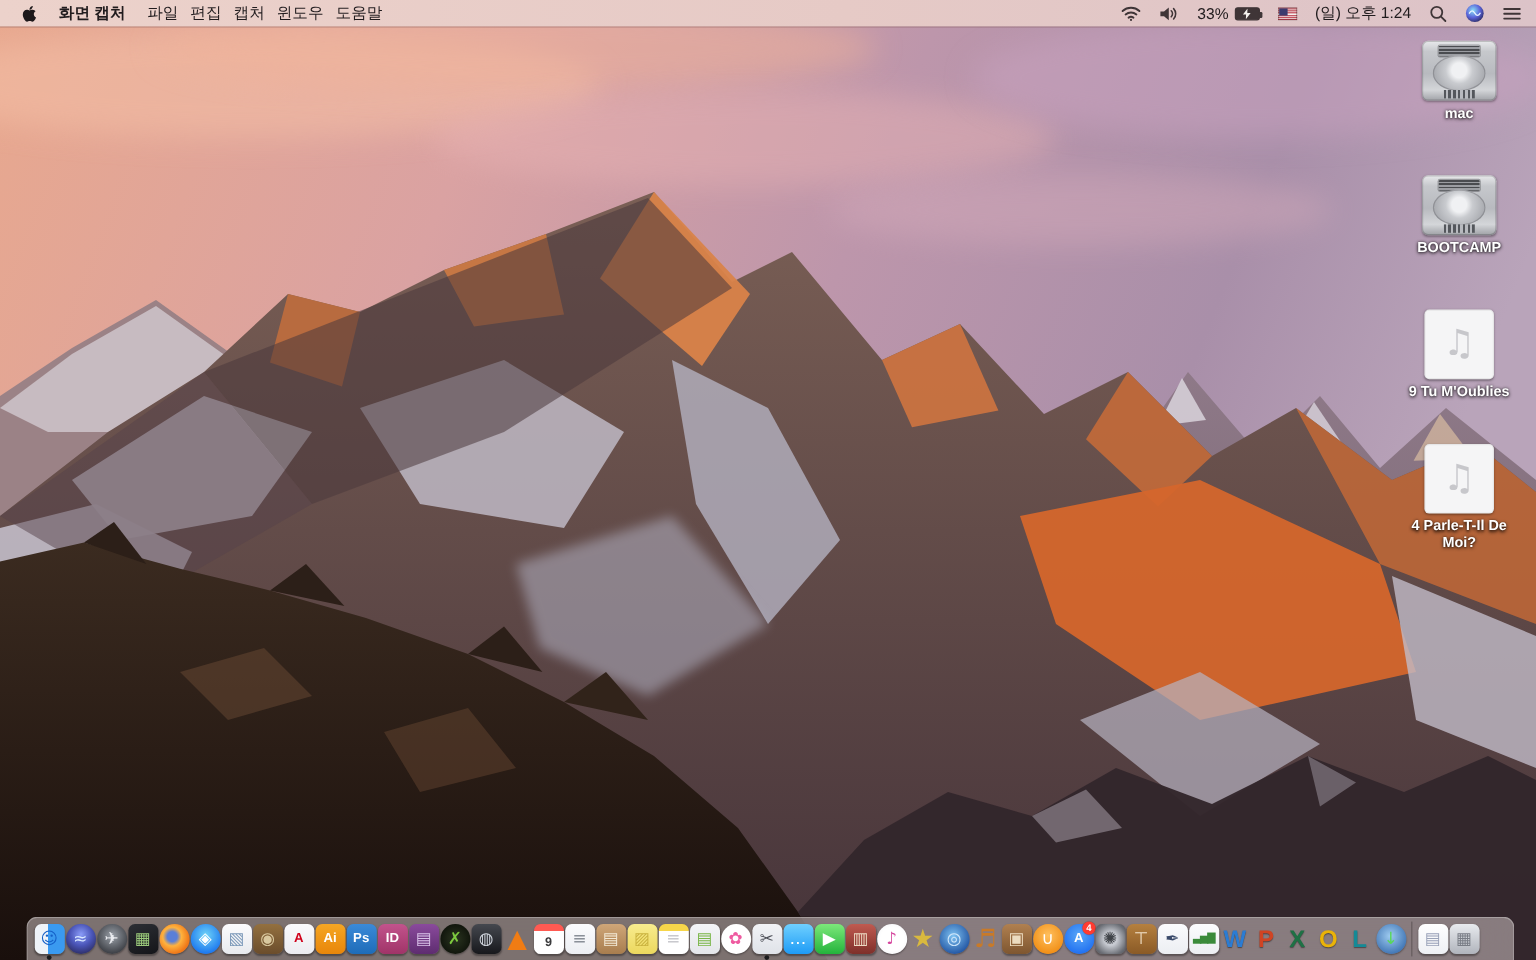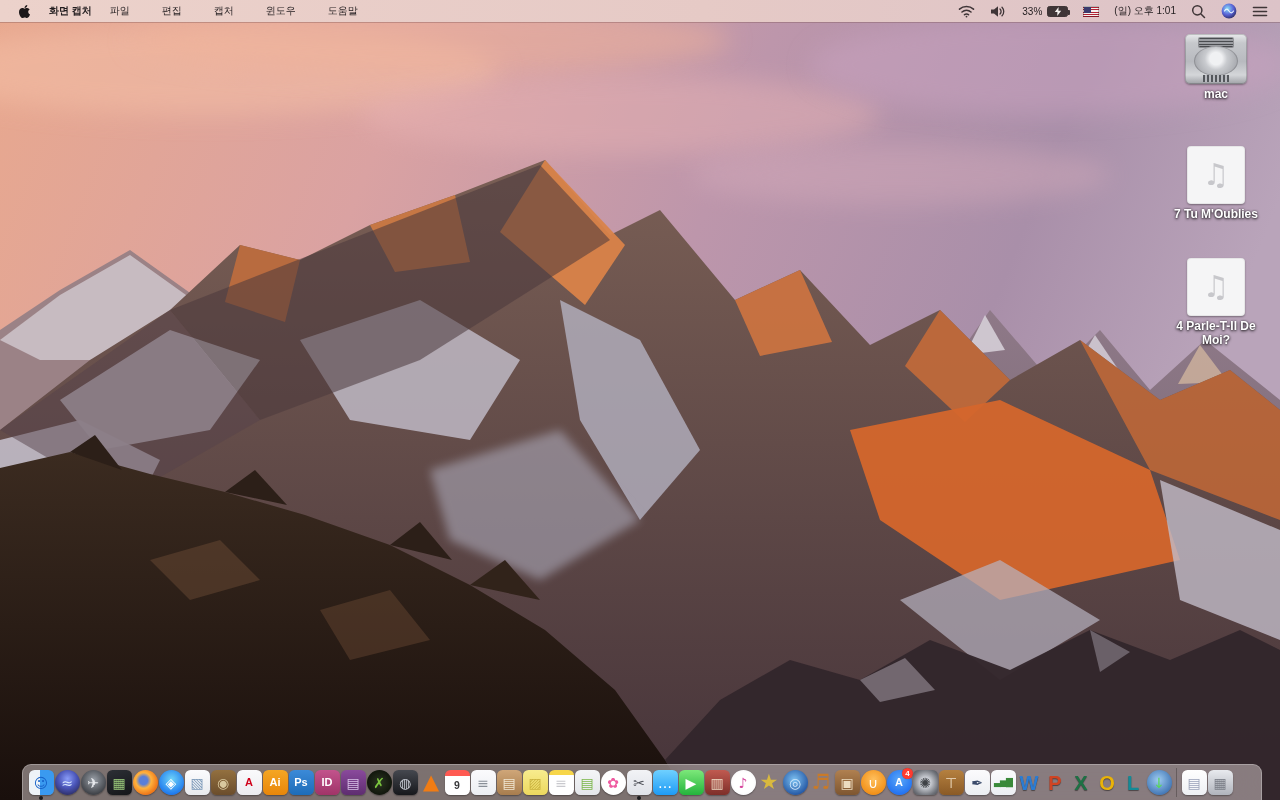--- a/index.html
+++ b/index.html
@@ -5,21 +5,21 @@
   * { margin:0; padding:0; box-sizing:border-box; }
   html,body { width:1280px; height:800px; overflow:hidden; }
   body { position:relative; font-family:"Liberation Sans","DejaVu Sans",sans-serif; background:#8d7886; }
 
   
   #wallpaper { position:absolute; inset:0; width:1280px; height:800px; }
 
   
   .menu-bar { position:absolute; top:0; left:0; right:0; height:22px;
     background:linear-gradient(90deg,#ecd2cb 0%,#e6cac6 55%,#dcc3c8 100%);
-    display:flex; align-items:center; font-size:10px; color:#211c1e;
+    display:flex; align-items:center; font-size:13px; color:#211c1e;
     box-shadow:0 1px 0 rgba(120,80,80,.35); z-index:30; }
   .mb-left { display:flex; align-items:center; gap:18px; padding-left:18px; }
   .apple-menu { display:flex; align-items:center; }
   .mb-app-name { font-weight:bold; }
   .mb-menu { cursor:default; }
   .mb-right { margin-left:auto; display:flex; align-items:center; gap:15px; padding-right:12px; }
   .mb-right .stat { display:flex; align-items:center; }
   .battery-shell { width:21px; height:11px; border:1px solid #3f3537; border-radius:2.5px;
     position:relative; background:#3f3537; display:flex; align-items:center; justify-content:center; }
   .battery-shell::after { content:""; position:absolute; right:-3px; top:3px; width:2px; height:5px;
@@ -160,21 +160,21 @@
 </svg>
 
 <header class="menu-bar">
   <div class="mb-left">
     <span class="apple-menu">
       <svg width="13" height="15" viewBox="0 0 384 512">
           <path fill="#1d181a" d="M318.7 268.7c-.2-36.7 16.4-64.4 50-84.8-18.8-26.9-47.2-41.7-84.7-44.6-35.5-2.8-74.3 20.7-88.5 20.7-15 0-49.4-19.7-76.4-19.7C63.3 141.2 4 184.8 4 273.5q0 39.3 14.4 81.2c12.8 36.7 59 126.7 107.2 125.2 25.2-.6 43-17.9 75.8-17.9 31.8 0 48.3 17.9 76.4 17.9 48.6-.7 90.4-82.5 102.6-119.3-65.2-30.7-61.7-90-61.7-91.9zm-56.6-164.2c27.3-32.4 24.8-61.9 24-72.5-24.1 1.4-52 16.4-67.9 34.9-17.5 19.8-27.8 44.3-25.6 71.9 26.1 2 49.9-11.4 69.5-34.3z"></path>
         </svg>
     </span>
     <span class="mb-app-name">화면 캡처</span>
-    <nav id="menus" style="display:flex; gap:32px;">
+    <nav id="menus" style="display:flex; gap:10px;">
         <span class="mb-menu">파일</span>
         <span class="mb-menu">편집</span>
         <span class="mb-menu">캡처</span>
         <span class="mb-menu">윈도우</span>
         <span class="mb-menu">도움말</span>
       </nav>
   </div>
   <div class="mb-right">
     <span class="stat">
       <svg width="17" height="13" viewBox="0 0 17 13" fill="none" stroke="#3f3537" stroke-width="1.6" stroke-linecap="round">
@@ -193,21 +193,21 @@
     </span>
     <span class="stat" style="gap:5px;">
       <span>33%</span>
       <span class="battery-shell">
         <svg width="8" height="9" viewBox="0 0 8 9">
             <polygon points="4.6,0 0.8,5 3.4,5 3.2,9 7.2,3.8 4.4,3.8" fill="#f4f1ee"></polygon>
           </svg>
       </span>
     </span>
     <span class="us-flag"></span>
-    <span class="clock">(일) 오후 1:01</span>
+    <span class="clock">(일) 오후 1:24</span>
     <span class="stat">
       <svg width="15" height="15" viewBox="0 0 15 15" fill="none" stroke="#3f3537" stroke-width="1.5" stroke-linecap="round">
           <circle cx="6.3" cy="6.3" r="4.6"></circle>
           <line x1="10" y1="10" x2="13.5" y2="13.5"></line>
         </svg>
     </span>
     <span class="stat">
       <svg width="16" height="16" viewBox="0 0 16 16">
           <defs>
             <radialGradient id="siriG" cx="0.4" cy="0.35" r="0.8">
@@ -233,24 +233,32 @@
 <div class="desktop-icons" id="desktop-icons">
     <div class="desk-icon">
       <div class="drive-icon">
         <span class="drive-sticker"></span>
         <span class="drive-platter"></span>
         <span class="drive-grill"></span>
       </div>
       <div class="desk-label">mac</div>
     </div>
     <div class="desk-icon">
+      <div class="drive-icon">
+        <span class="drive-sticker"></span>
+        <span class="drive-platter"></span>
+        <span class="drive-grill"></span>
+      </div>
+      <div class="desk-label">BOOTCAMP</div>
+    </div>
+    <div class="desk-icon">
       <div class="audio-icon">
         <span class="audio-note">♫</span>
       </div>
-      <div class="desk-label">7 Tu M'Oublies</div>
+      <div class="desk-label">9 Tu M'Oublies</div>
     </div>
     <div class="desk-icon">
       <div class="audio-icon">
         <span class="audio-note">♫</span>
       </div>
       <div class="desk-label">4 Parle-T-Il De Moi?</div>
     </div>
   </div>
 
 <div class="dock" id="dock">

